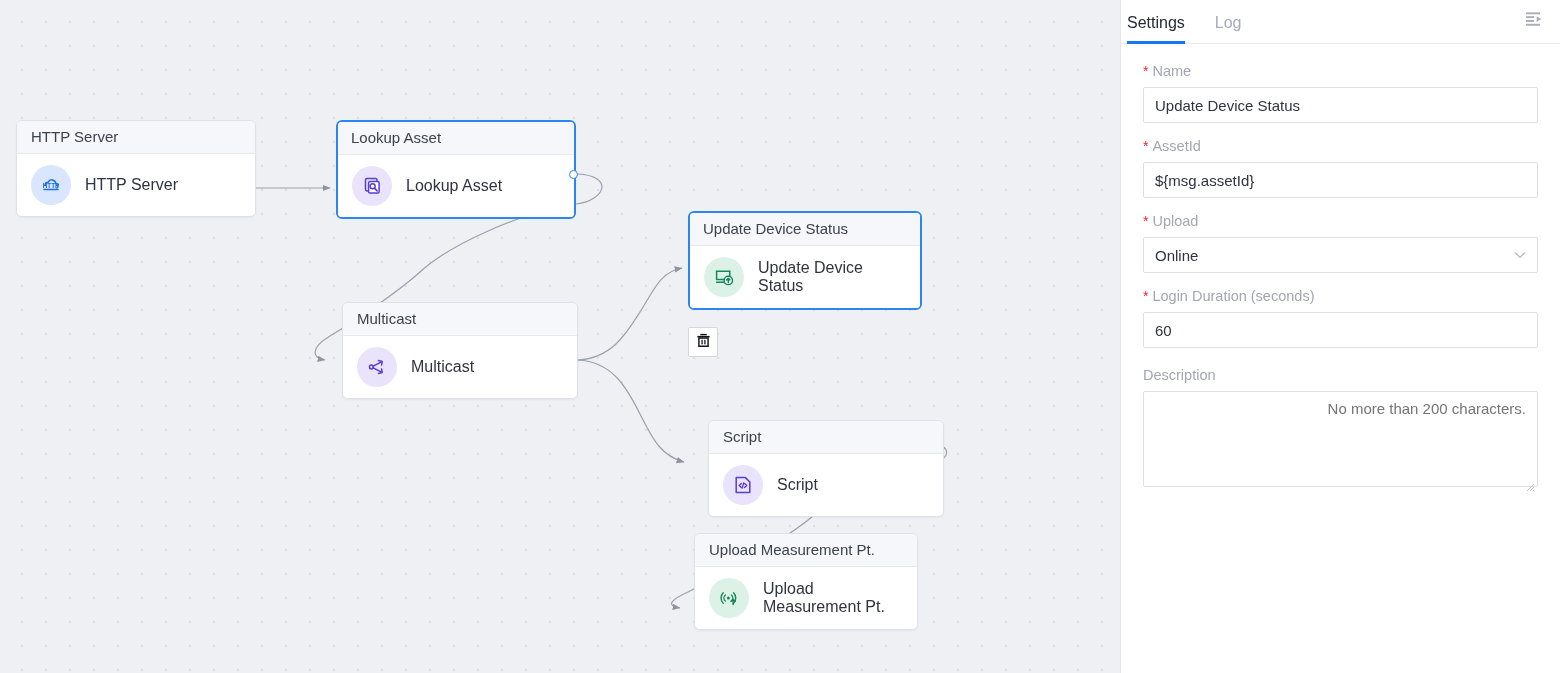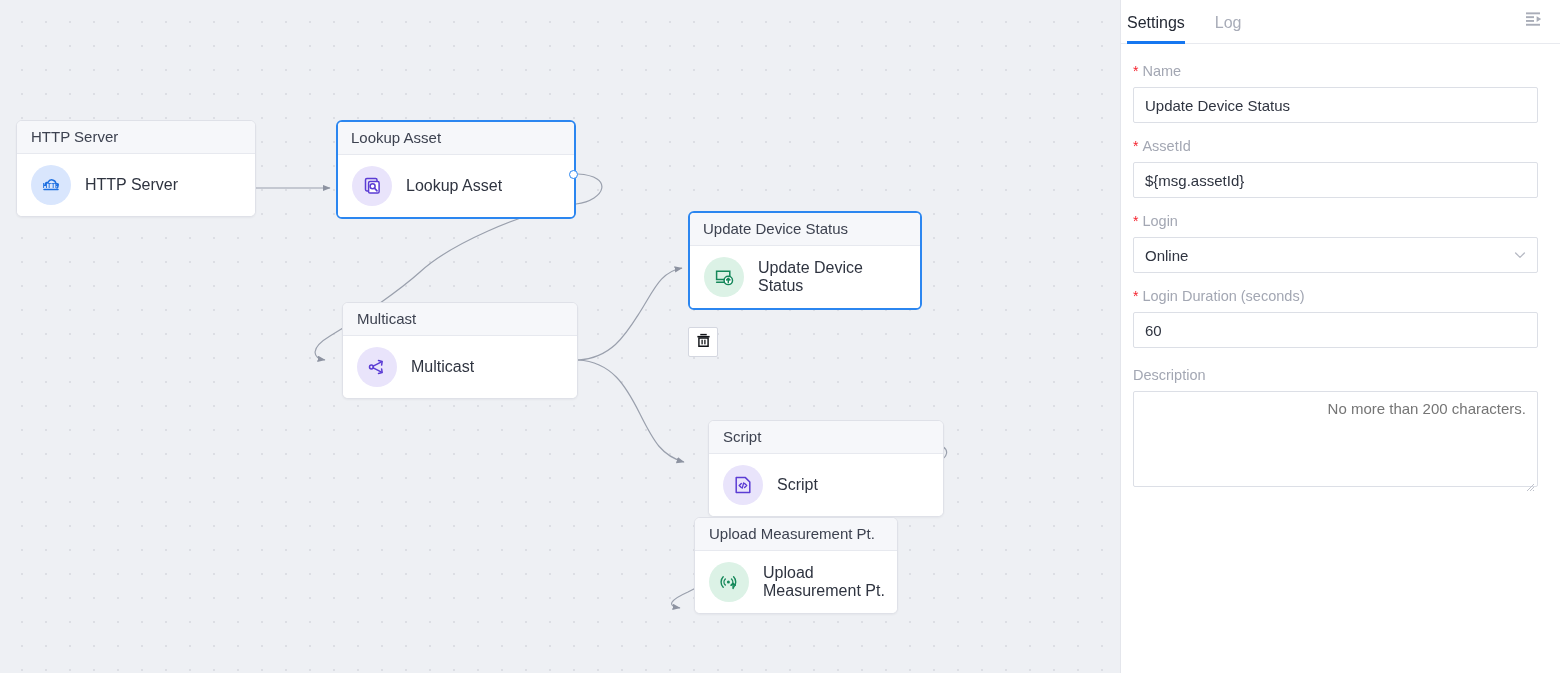--- a/index.html
+++ b/index.html
@@ -154,21 +154,21 @@
   .collapse-icon {
     position: absolute;
     right: 12px;
     top: 9px;
     width: 26px; height: 24px;
     display: flex;
     align-items: center;
     justify-content: center;
   }
 
-  .form { padding: 18px 22px 0 12px; }
+  .form { padding: 18px 22px 0 22px; }
   .field { margin-bottom: 14px; }
   .field-label {
     font-size: 14.5px;
     color: #a3a7b3;
     margin-bottom: 7px;
     line-height: 18px;
   }
   .req {
     color: #f5222d;
     margin-right: 4px;
@@ -334,21 +334,21 @@
             <path d="M5.2 4.6h9.2l4.4 4.4v10.4H5.2z" fill="none" stroke="#5b3cd4" stroke-width="1.5" stroke-linejoin="round"></path>
             <path d="M10.3 10.6 L8.2 12.6 L10.3 14.6" fill="none" stroke="#5b3cd4" stroke-width="1.4" stroke-linecap="round" stroke-linejoin="round"></path>
             <path d="M13.6 10.6 L15.7 12.6 L13.6 14.6" fill="none" stroke="#5b3cd4" stroke-width="1.4" stroke-linecap="round" stroke-linejoin="round"></path>
             <path d="M12.6 10 L11.3 15.2" stroke="#5b3cd4" stroke-width="1.3" stroke-linecap="round"></path>
           </svg>
         </span>
         <span class="node-label">Script</span>
       </div>
     </div>
 
-    <div class="node" style="left:694px; top:517px; width:204px;">
+    <div class="node" style="left:694px; top:533px; width:224px;">
       <div class="node-header">Upload Measurement Pt.</div>
       <div class="node-body">
         <span class="node-icon ic-green">
           <svg width="24" height="24" viewBox="0 0 24 24">
             <circle cx="11.4" cy="12" r="1.5" fill="#15885a"></circle>
             <path d="M8.3 8.9a4.4 4.4 0 0 0 0 6.2" fill="none" stroke="#15885a" stroke-width="1.4" stroke-linecap="round"></path>
             <path d="M14.5 15.1a4.4 4.4 0 0 0 0-6.2" fill="none" stroke="#15885a" stroke-width="1.4" stroke-linecap="round"></path>
             <path d="M6.2 6.8a7.4 7.4 0 0 0 0 10.4" fill="none" stroke="#15885a" stroke-width="1.4" stroke-linecap="round"></path>
             <path d="M16.6 17.2a7.4 7.4 0 0 0 0-10.4" fill="none" stroke="#15885a" stroke-width="1.4" stroke-linecap="round"></path>
             <path d="M16.1 13.2v5.2M14 15.3l2.1-2.1 2.1 2.1" fill="none" stroke="#15885a" stroke-width="1.5" stroke-linecap="round" stroke-linejoin="round"></path>
@@ -393,21 +393,21 @@
 
       <div class="field" style="">
         <div class="field-label">
           <span class="req">*</span><span>AssetId</span>
         </div>
         <input class="input" type="text" value="${msg.assetId}" style="">
       </div>
 
       <div class="field">
         <div class="field-label">
-          <span class="req">*</span><span>Login</span>
+          <span class="req">*</span><span>Upload</span>
         </div>
         <div class="input select">
           <span>Online</span>
           <span class="chev">
             <svg width="14" height="14" viewBox="0 0 14 14">
               <path d="M2.6 5 L7 9.4 L11.4 5" fill="none" stroke="#b7bac4" stroke-width="1.3" stroke-linecap="round" stroke-linejoin="round"></path>
             </svg>
           </span>
         </div>
       </div>

